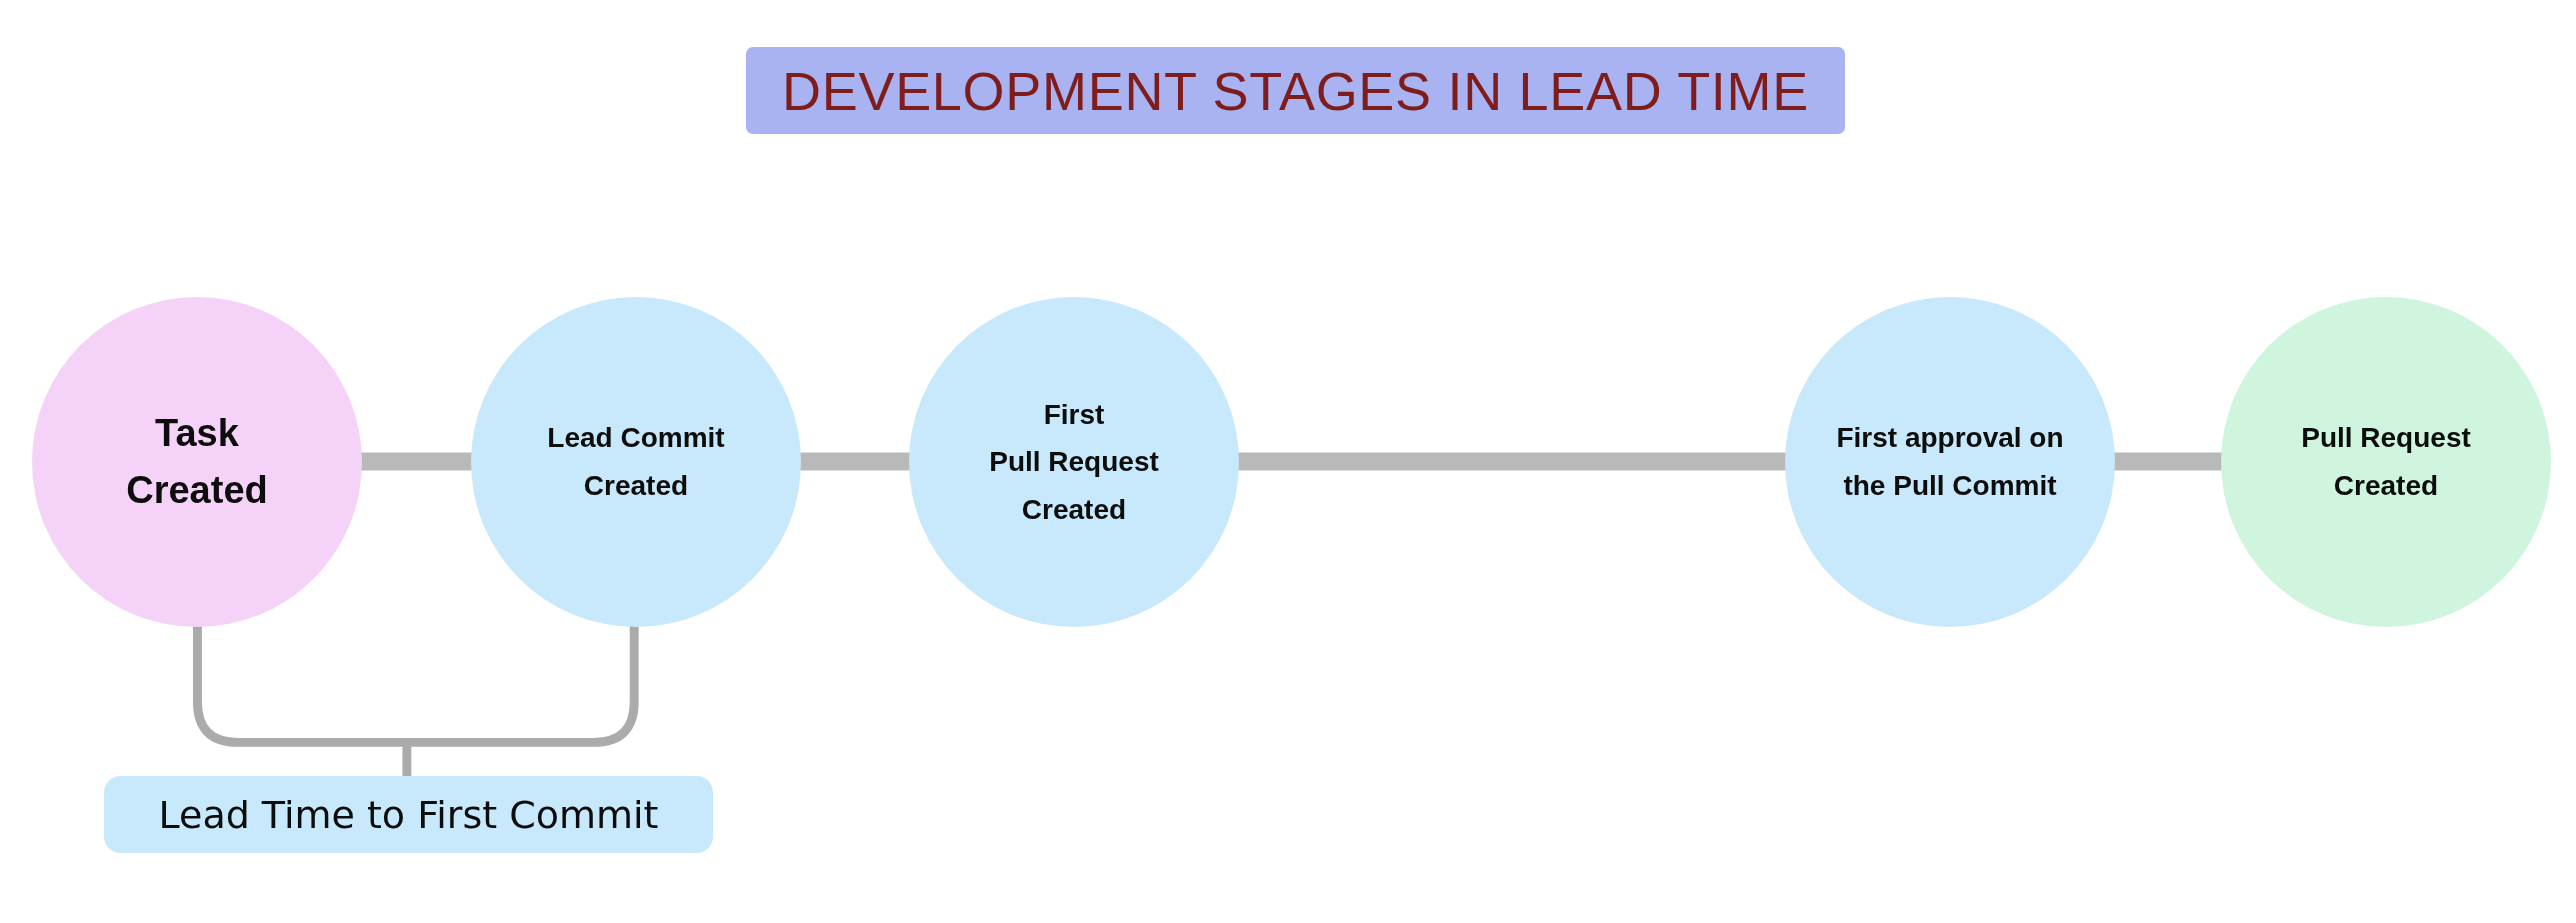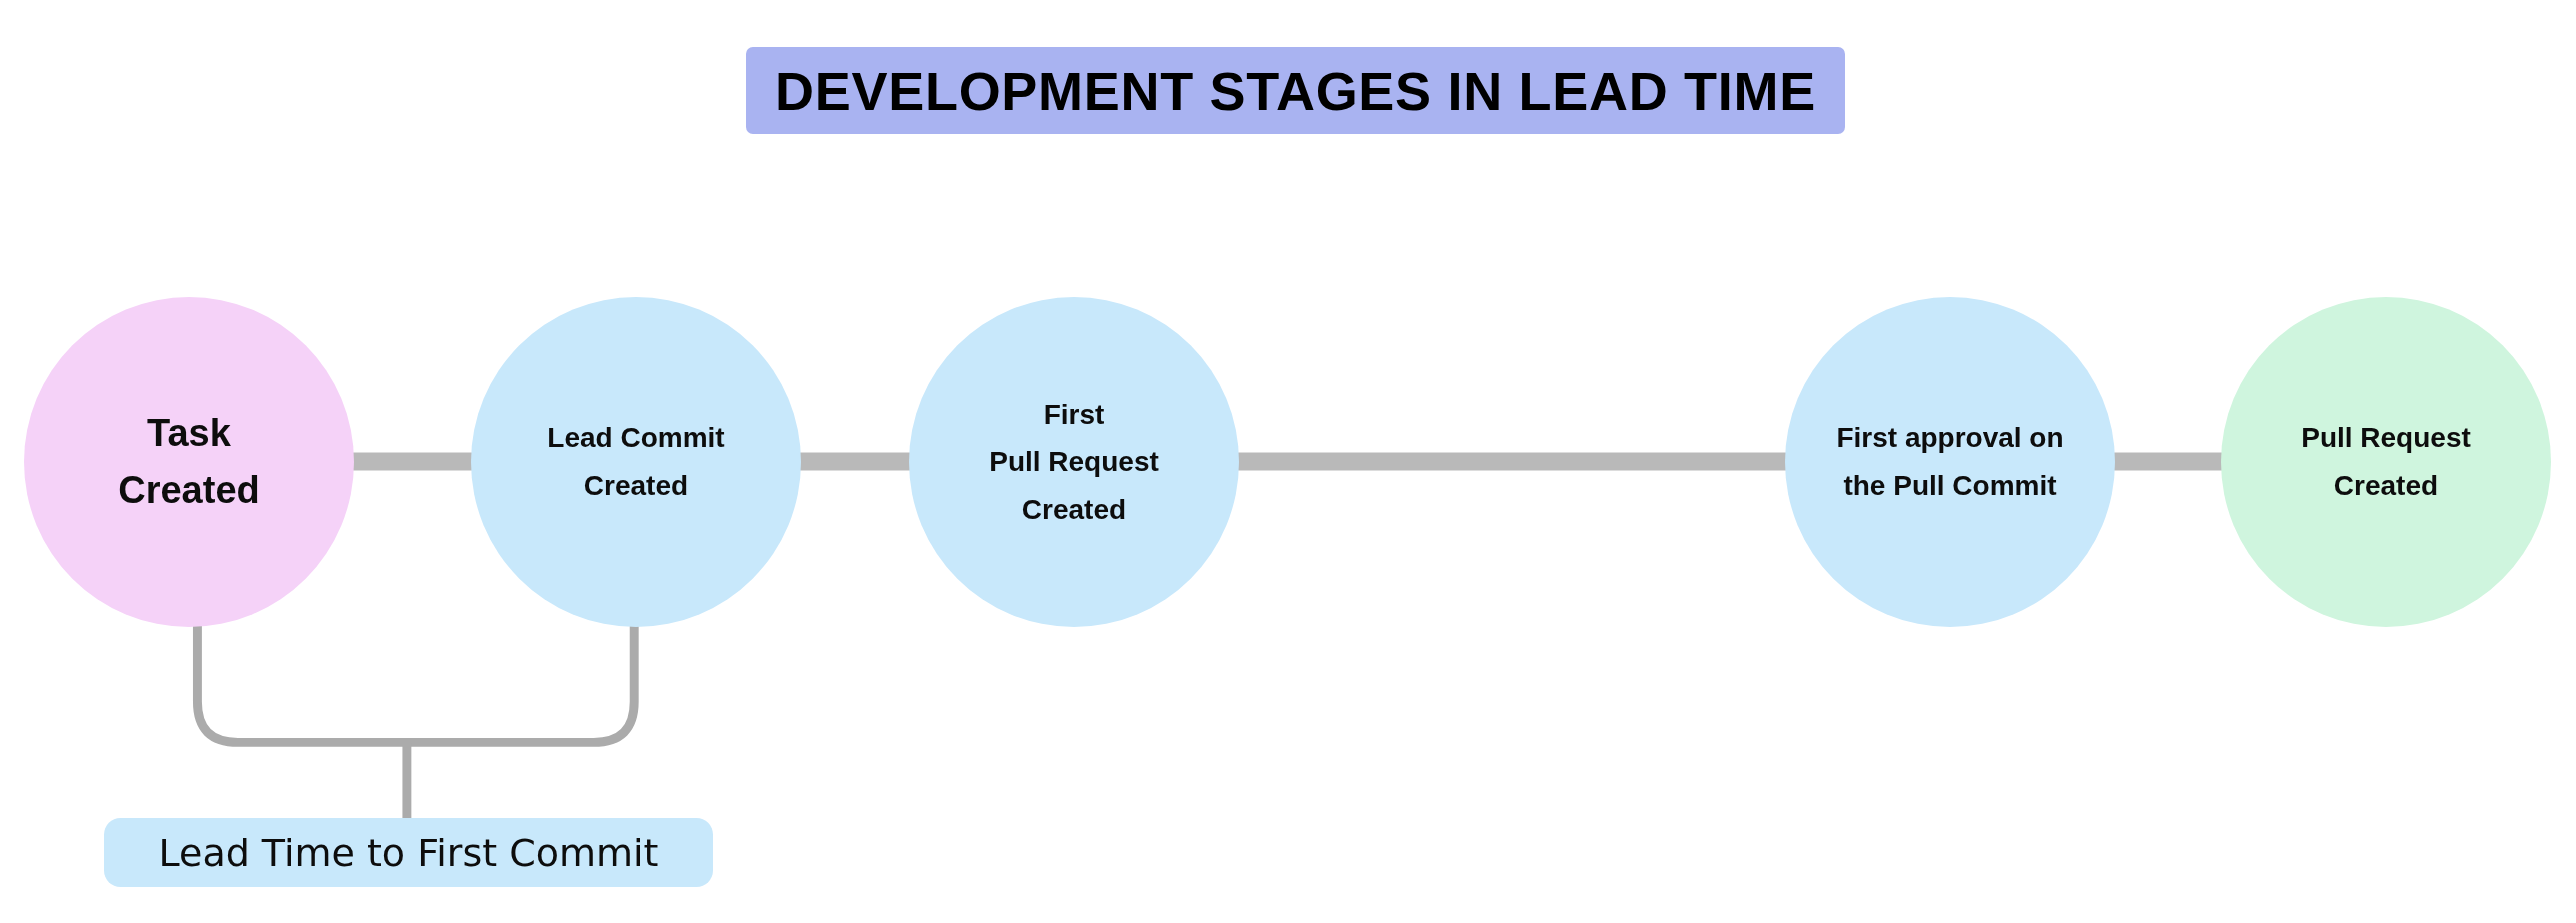--- a/index.html
+++ b/index.html
@@ -20,23 +20,23 @@
     left: 746px;
     top: 47px;
     width: 1099px;
     height: 87px;
     background: #a9b3f1;
     border-radius: 6.9px;
     display: flex;
     align-items: center;
     justify-content: center;
     font-size: 54px;
-    font-weight: 700;
+    font-weight: 400;
     letter-spacing: 0.7px;
-    color: #000000;
+    color: #7f1d1d;
     white-space: nowrap;
   }
   .wires {
     position: absolute;
     left: 0;
     top: 0;
     width: 2576px;
     height: 923px;
   }
   .stage {
@@ -52,32 +52,32 @@
     text-align: center;
     color: #0d0d0d;
     font-weight: 700;
     font-size: 28px;
     line-height: 1.7;
   }
   .stage span { display: block; }
   .stage-pink  { background: #f5d2f8; font-size: 38px; line-height: 1.5; }
   .stage-blue  { background: #c8e8fb; }
   .stage-green { background: #cff5de; }
-  .stage-1 { left: 24px; }
+  .stage-1 { left: 32px; }
   .stage-2 { left: 471px; }
   .stage-3 { left: 909px; text-align: center; }
   .stage-4 { left: 1347px; }
   .stage-5 { left: 1785px; text-align: center; }
   .stage-6 { left: 2221px; }
   .lead-time-label {
     position: absolute;
     left: 104px;
-    top: 818px;
+    top: 776px;
     width: 609px;
-    height: 69px;
+    height: 77px;
     background: #c8e8fb;
     border-radius: 16.5px;
     display: flex;
     align-items: center;
     justify-content: center;
     font-family: "DejaVu Sans", sans-serif;
     font-size: 38px;
     font-weight: 400;
     color: #0d0d0d;
     white-space: nowrap;

